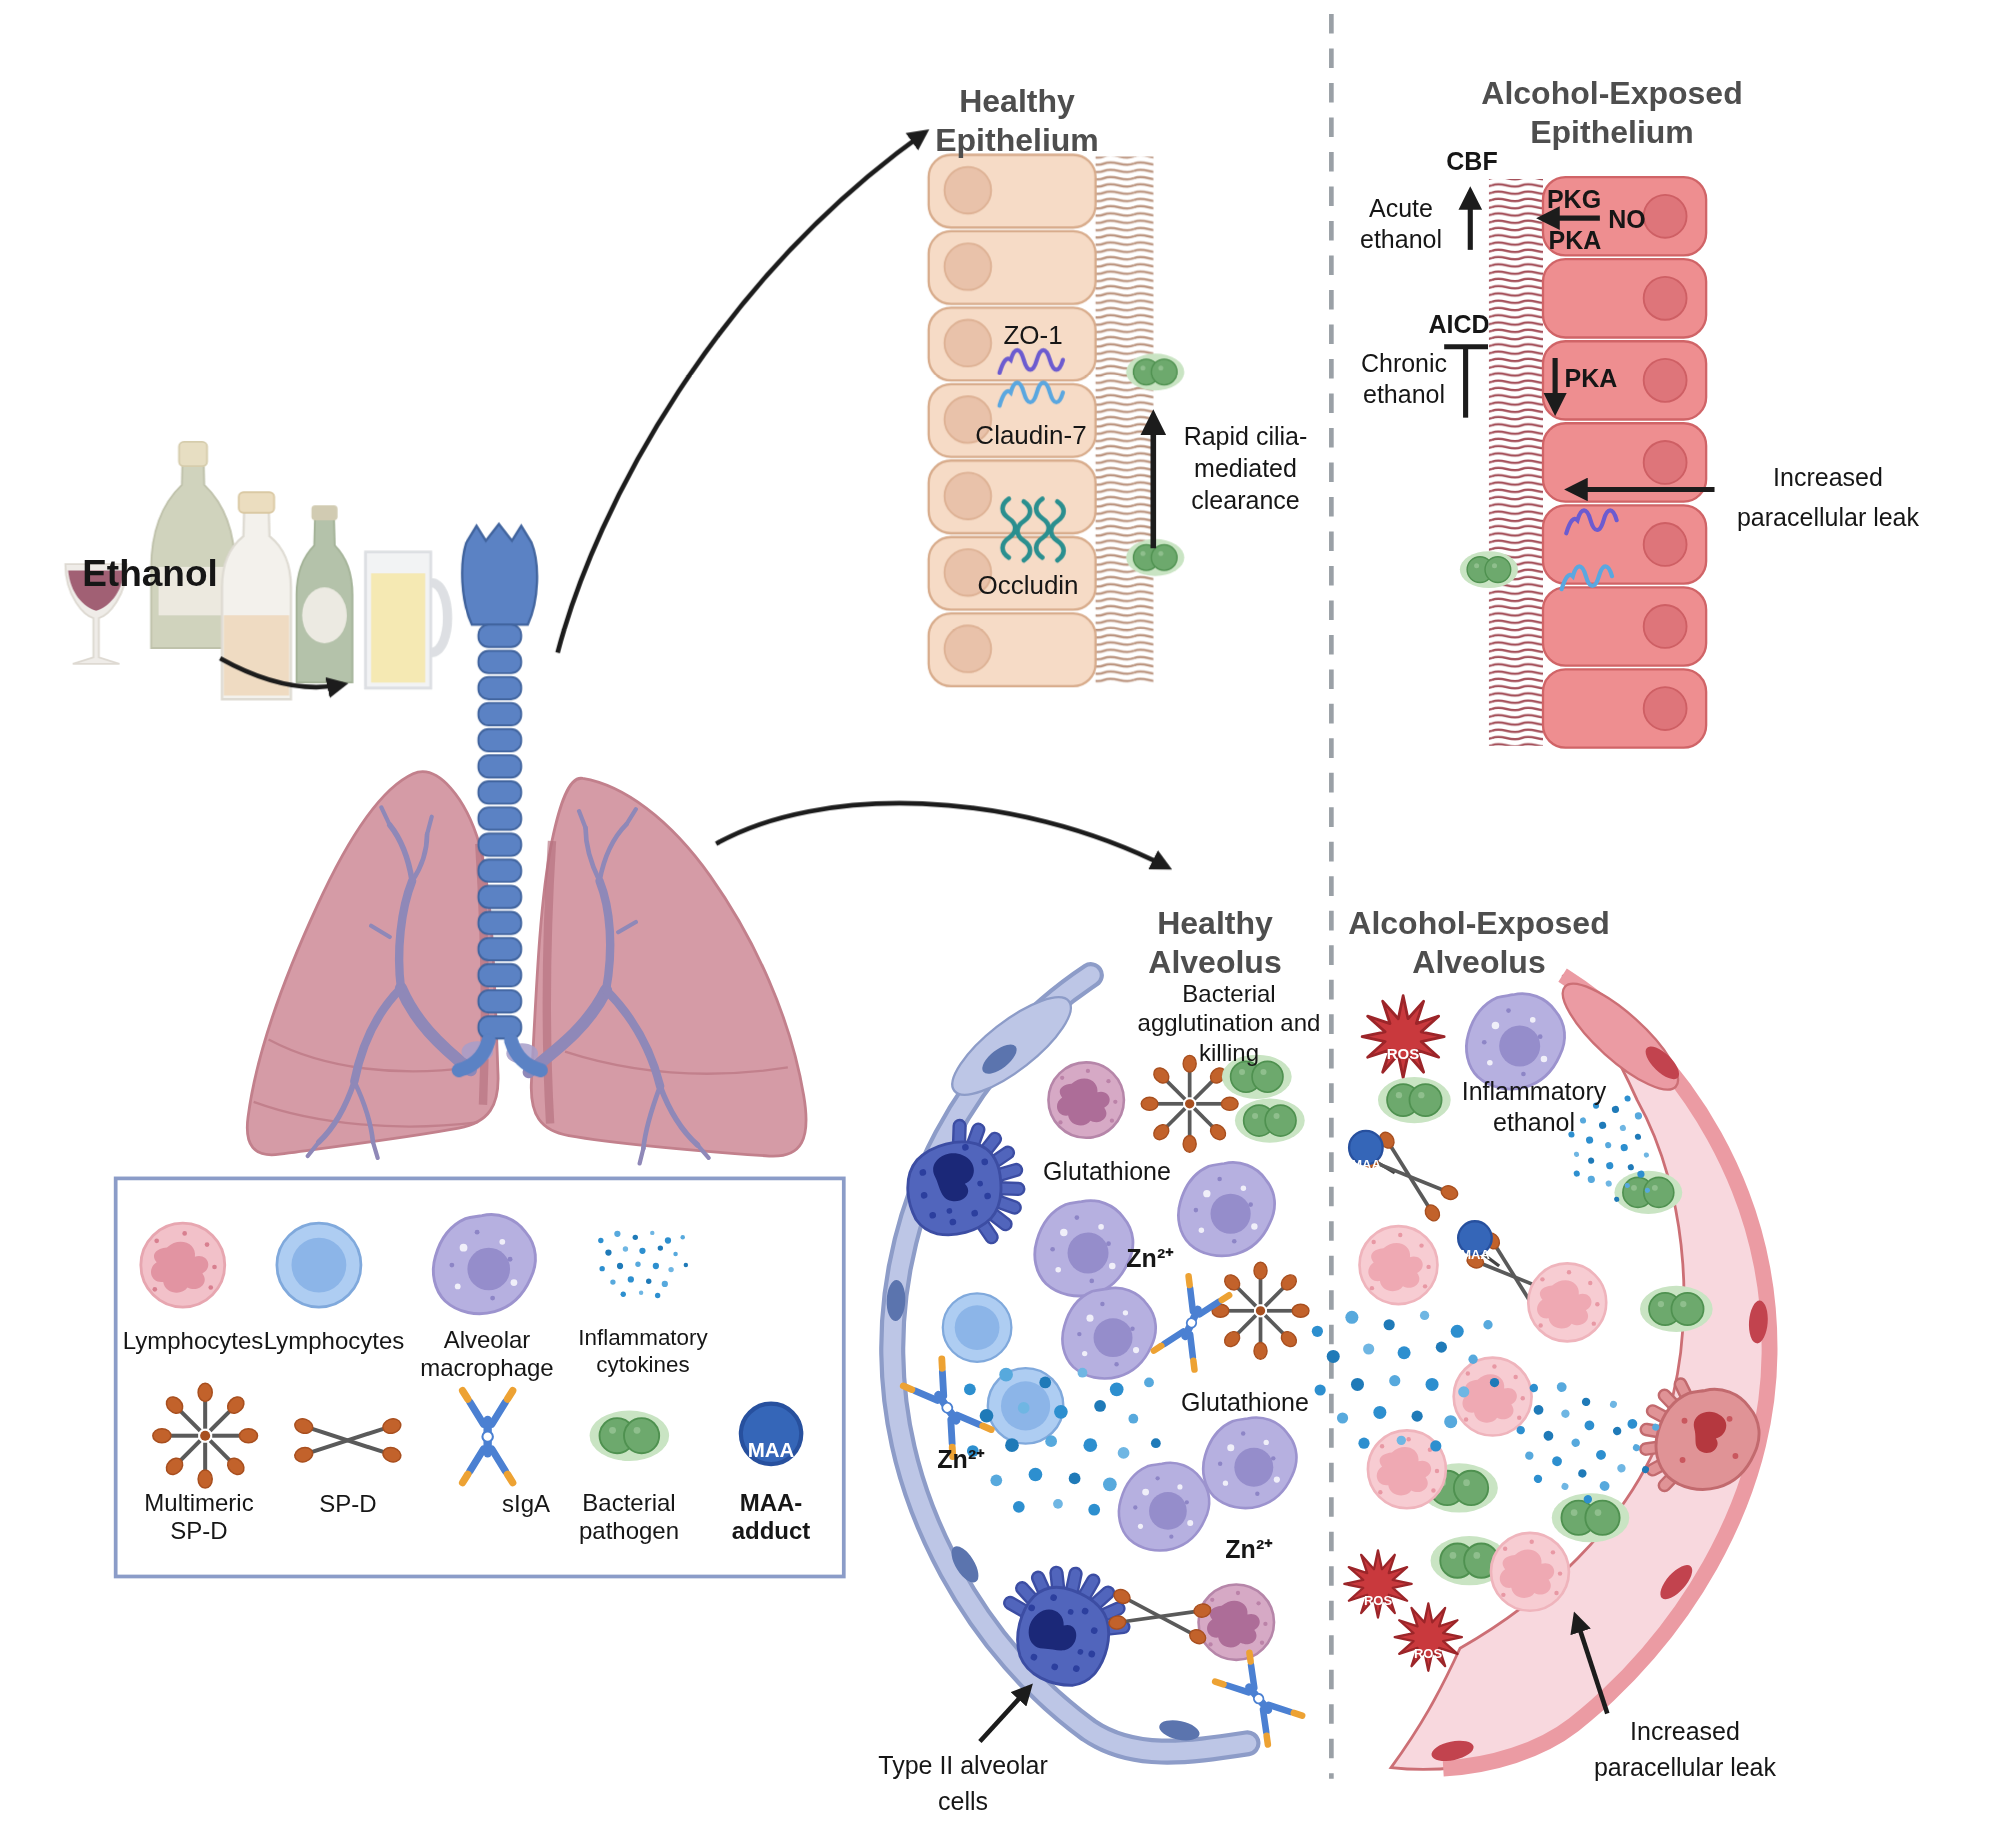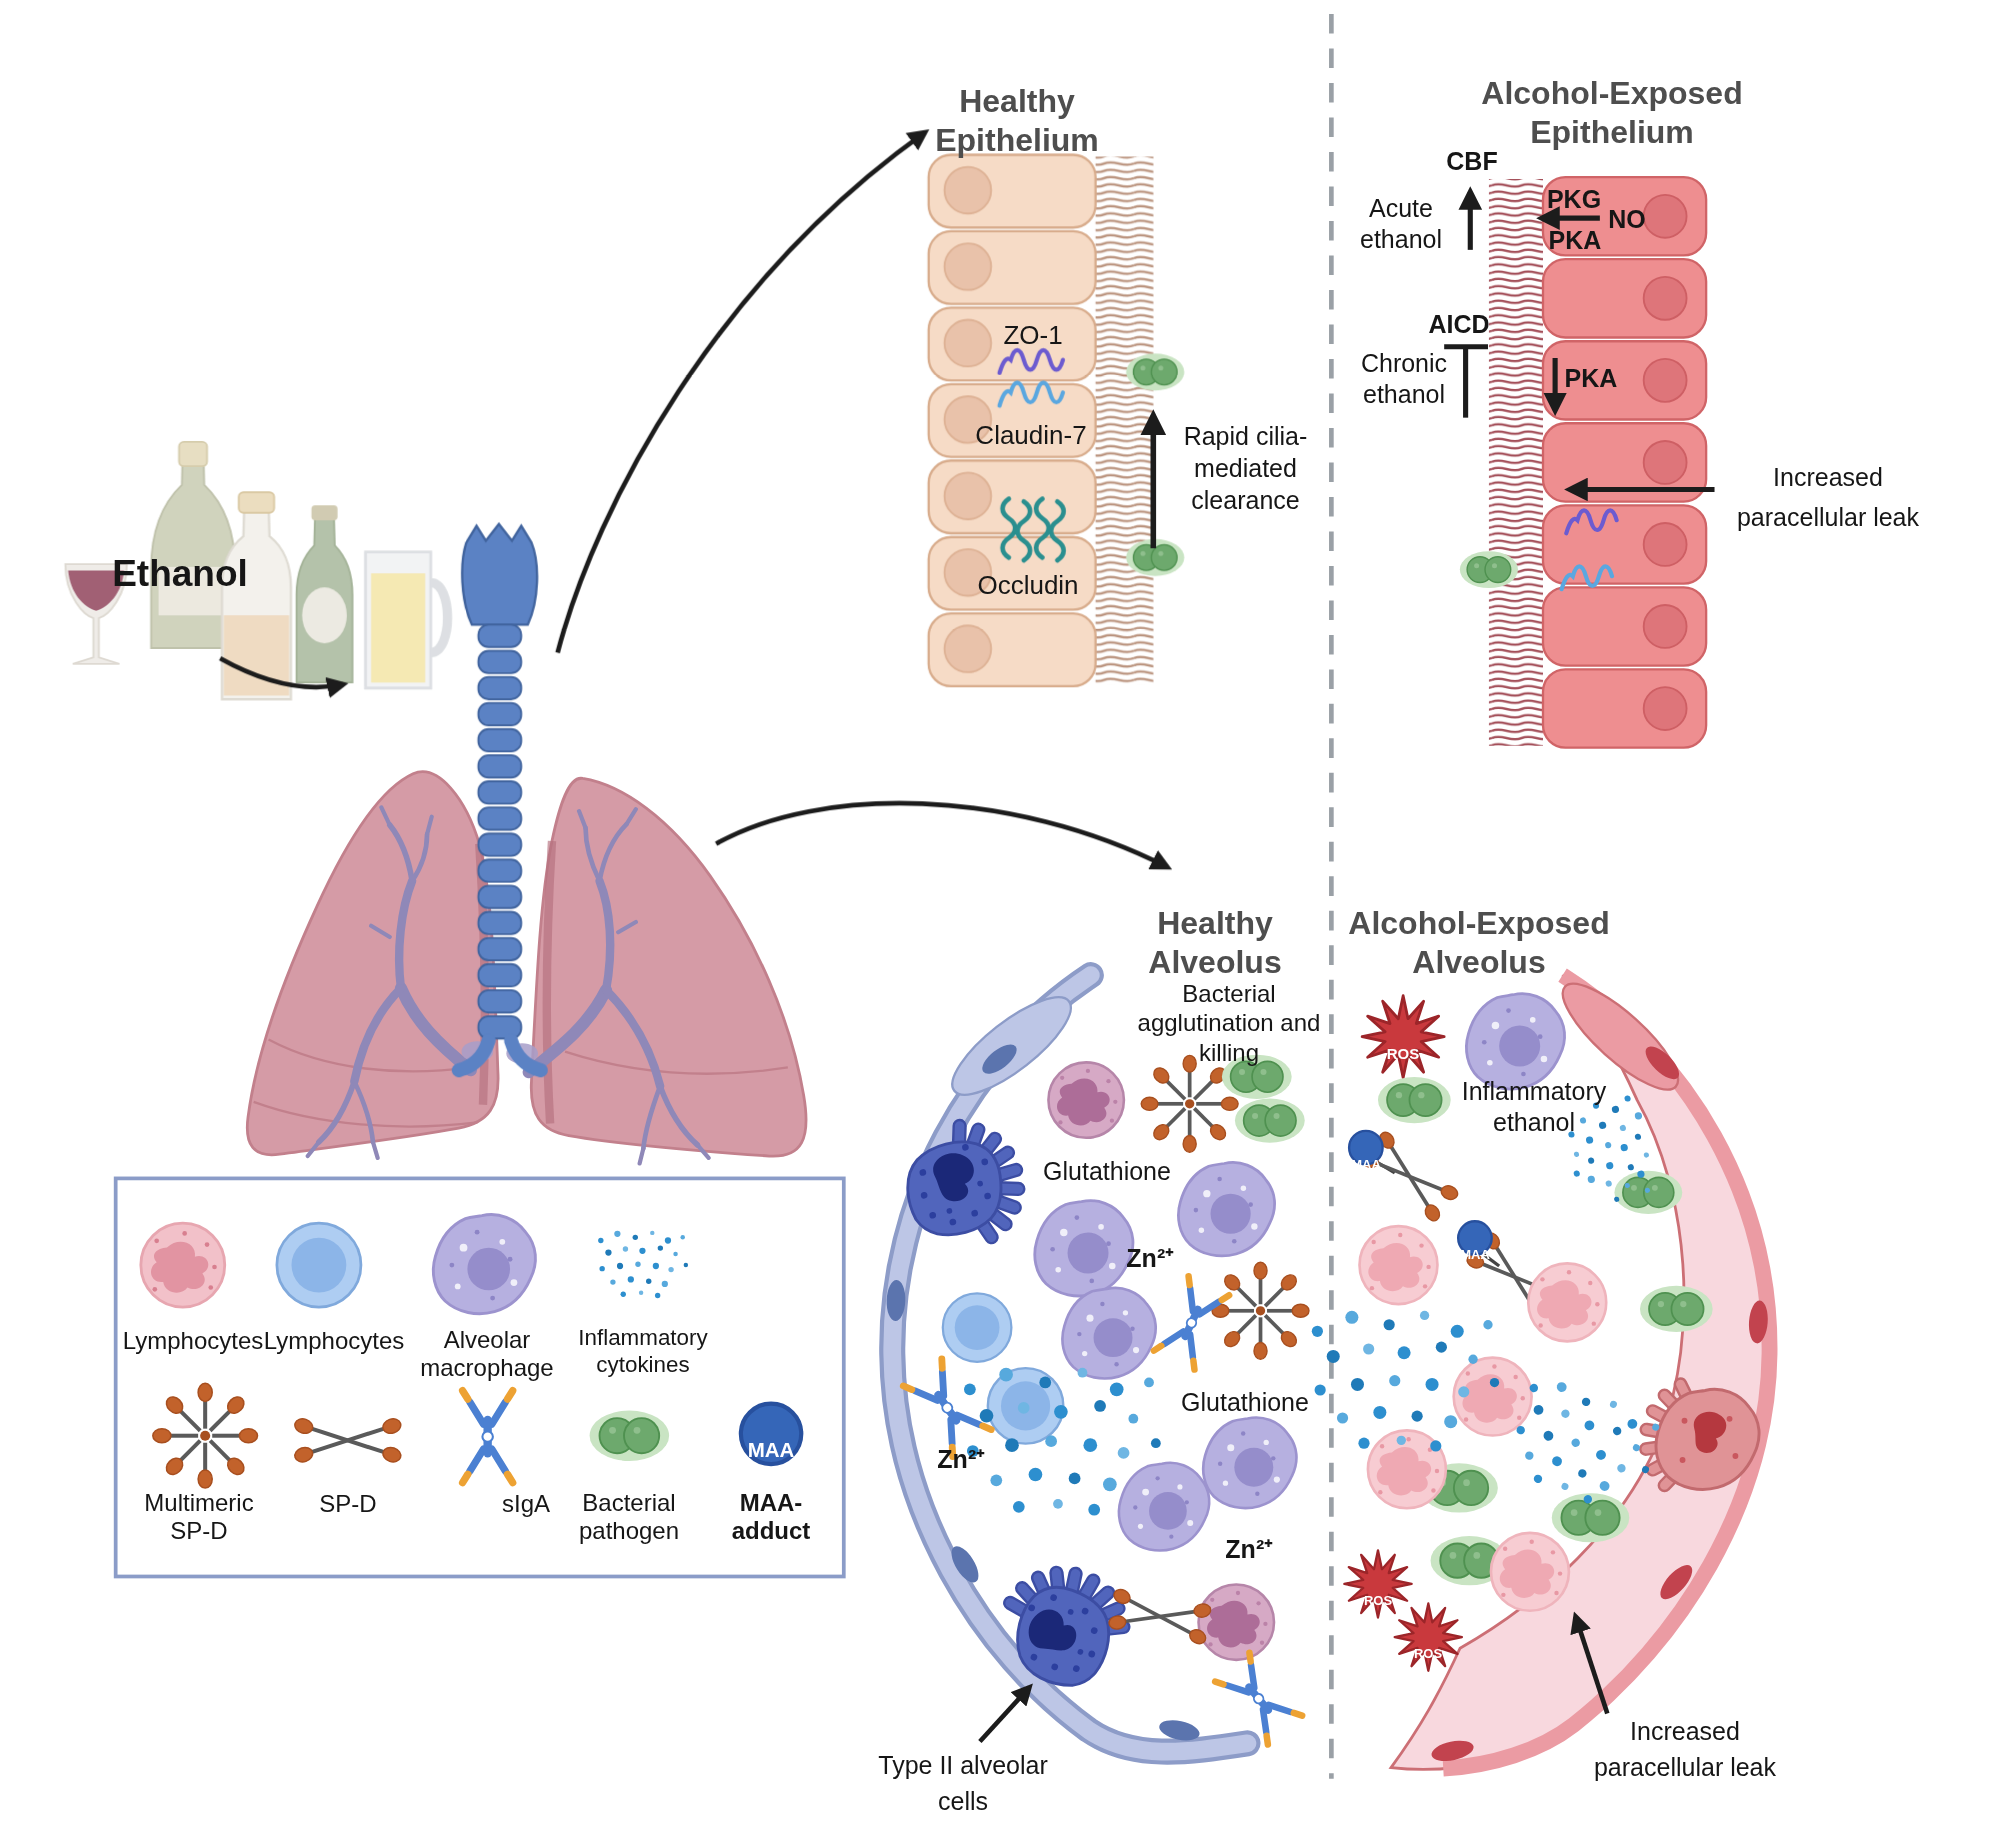--- a/index.html
+++ b/index.html
@@ -2,21 +2,21 @@
 <html style="font-size:15px"><head>
 <meta charset="utf-8">
 <style>
   html,body{margin:0;padding:0;background:#fff;}
   #canvas{position:relative;width:2012px;height:1831px;background:#ffffff;overflow:hidden;
           font-family:"Liberation Sans",sans-serif;}
   #art{position:absolute;left:0;top:0;}
   .t{position:absolute;transform:translate(-50%,-50%);text-align:center;color:#161616;
      line-height:1.25;white-space:normal;}
   .title{font-weight:700;color:#4e4e4e;line-height:1.22;}
-  .bold{font-weight:700;margin-left:30px;}
+  .bold{font-weight:700;}
   .semi{font-weight:600;}
   .la{transform:none;text-align:center;}
   .w{color:#ffffff;font-weight:700;transform:translate(-50%,-50%);position:absolute;text-align:left;margin-top:16px;}
 </style>
 </head>
 <body>
 
 <div id="canvas">
 
 <svg id="art" width="2012" height="1831" viewBox="0 0 2158 1964">

